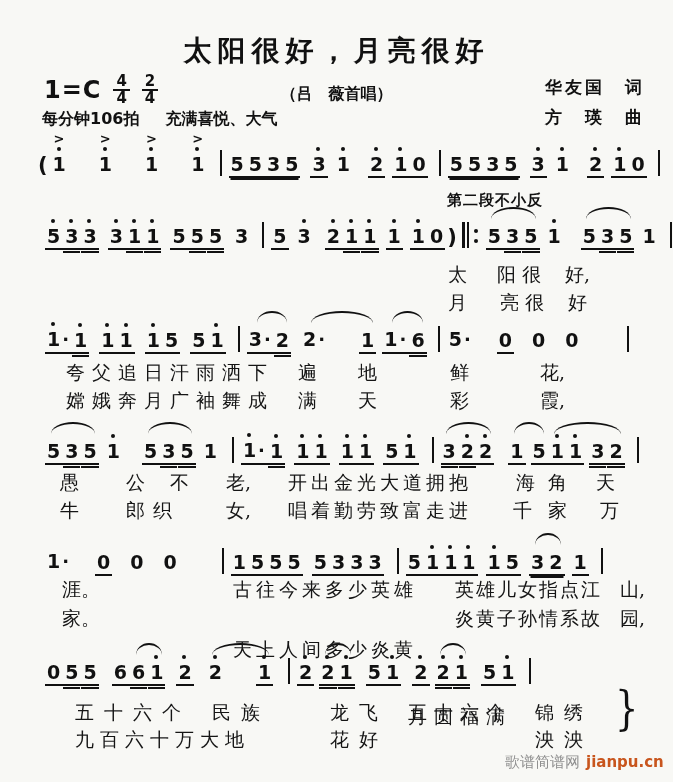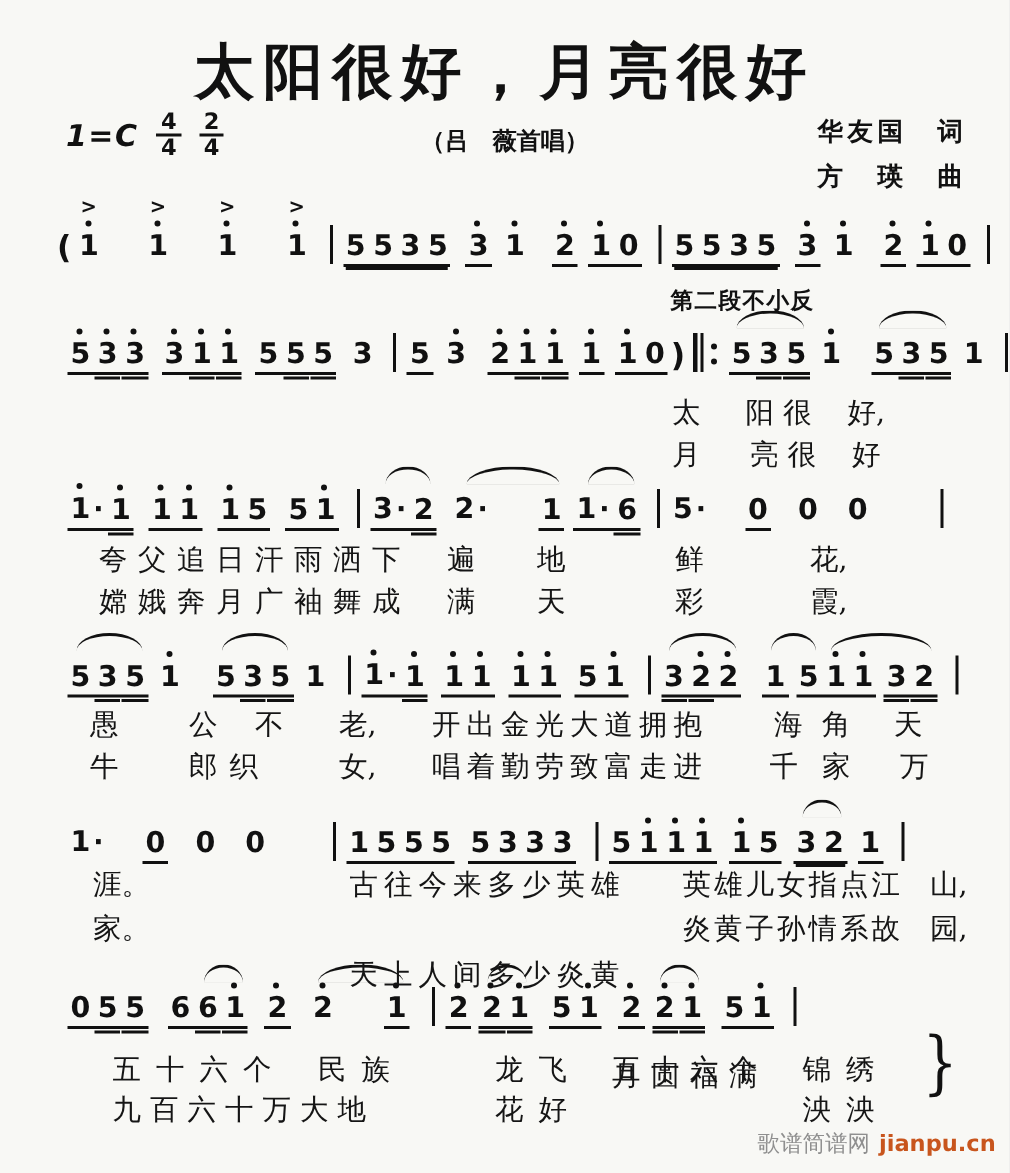--- a/index.html
+++ b/index.html
@@ -1,22 +1,22 @@
 <!DOCTYPE html>
 <html><head>
 <meta charset="utf-8">
 <style>
   html,body{margin:0;padding:0;background:#e9e9e7;}
   .page{position:relative;width:673px;height:782px;background:#f8f8f5;overflow:hidden;
         font-family:"DejaVu Sans",sans-serif;color:#111;}
-  .title{position:absolute;top:16px;left:0;right:0;margin:4px;text-align:center;
-         font-size:40px;font-weight:bold;letter-spacing:6px;
+  .title{position:absolute;top:16px;left:0;right:0;margin:16px;text-align:center;
+         font-size:28px;font-weight:bold;letter-spacing:6px;
          font-family:Liberation Serif, serif;}
   .keyrow{position:absolute;left:44px;top:74px;display:flex;align-items:center;gap:12px;font-weight:bold;}
-  .keysig{font-size:20px;letter-spacing:1px;font-style:italic;}
+  .keysig{font-size:24px;letter-spacing:1px;}
   .frac{display:inline-flex;flex-direction:column;align-items:center;font-size:15px;line-height:15px;font-weight:bold;}
   .frac .num{border-bottom:2px solid #111;padding:0 3px;}
   .frac .den{padding:0 3px;}
   .subtitle{position:absolute;top:84px;left:0;right:0;text-align:center;font-size:16px;font-weight:bold;
             font-family:"DejaVu Serif",serif;}
   .credit1{position:absolute;right:28px;top:76px;font-size:17px;font-weight:bold;letter-spacing:3px;
            font-family:"DejaVu Serif",serif;}
   .credit2{position:absolute;right:28px;top:106px;font-size:17px;font-weight:bold;letter-spacing:3px;
            font-family:"DejaVu Serif",serif;}
   .temporow{position:absolute;left:42px;top:109px;font-size:16px;font-weight:bold;display:flex;gap:26px;}
@@ -69,20 +69,24 @@
     <span class="frac">
       <span class="num">2</span>
       <span class="den">4</span>
     </span>
   </div>
 
   <div class="subtitle">（吕　薇首唱）</div>
   <div class="credit1">华友国　词</div>
   <div class="credit2">方　瑛　曲</div>
 
+  <div class="temporow">
+    <span>每分钟106拍</span>
+    <span>充满喜悦、大气</span>
+  </div>
 
   <div class="annotation">第二段不小反</div>
 
   <div id="ml1" class="music-line">
       <div class="paren">(</div>
       <div class="grp u0" style="margin-right: 6px;">
         <span class="note" style="margin-right: 28px;">
           <span class="dg">1</span>
           <span class="odot"></span>
           <span class="acc">&gt;</span>

